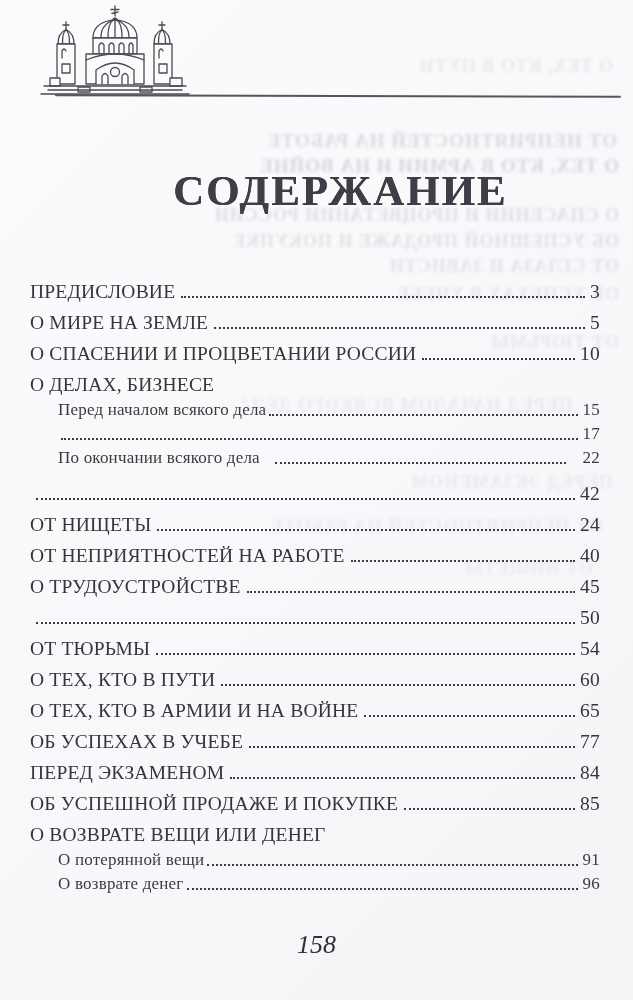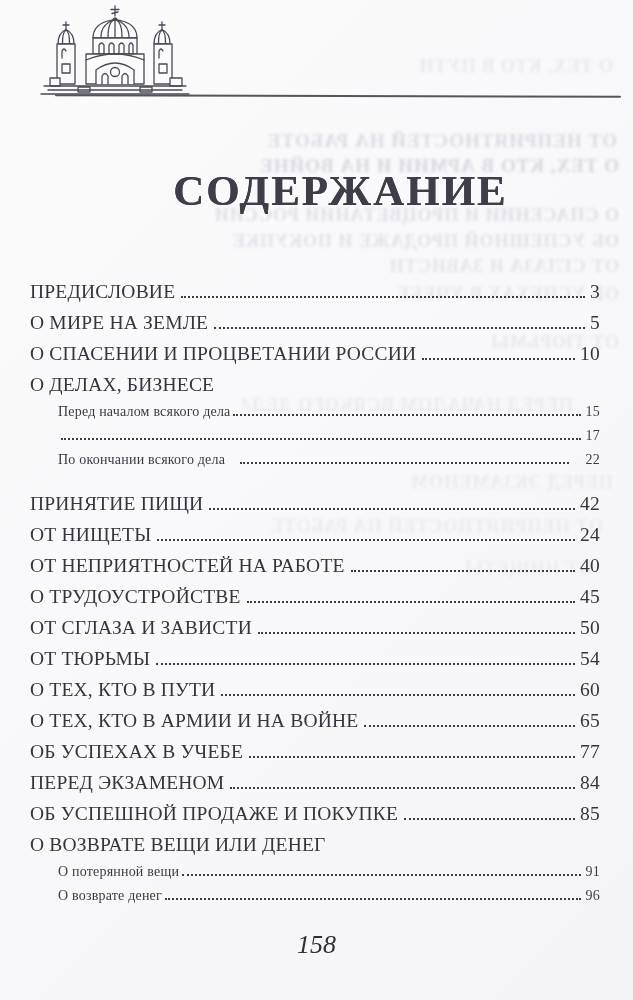--- a/index.html
+++ b/index.html
@@ -65,25 +65,25 @@
   .row .leader{
     flex:1;min-width:14px;
     border-bottom:2.5px dotted #3b3b45;
     margin:0 2px 5px 6px;
   }
   .row .pg{white-space:nowrap;padding-left:3px;}
   .row.no-page .leader,.row.no-page .pg{visibility:hidden;}
   .row.sub{
     height:24px;
     padding-left:28px;
-    font-size:14px;
+    font-size:17px;
     color:#3a3a44;
   }
   .row.sub .leader{margin-left:3px;margin-bottom:4px;}
-  .row.gap-after{margin-bottom:16px;gap:12px;}
+  .row.gap-after{margin-bottom:6px;gap:12px;}
   
   .folio{
     position:absolute;top:930px;left:0;width:100%;
     text-align:center;font-size:26px;color:#2f2f3a;font-style:italic;
   }
 </style>
 </head>
 <body>
 
 <div class="page">
@@ -188,41 +188,39 @@
     <div class="row sub">
       <span class="leader"></span>
       <span class="pg">17</span>
     </div>
     <div class="row sub gap-after">
       <span class="lbl">По окончании всякого дела</span>
       <span class="leader"></span>
       <span class="pg">22</span>
     </div>
     <div class="row">
-      <span class="lbl">ПРИНЯТИЕ ПИЩИ</span>
       <span class="leader"></span>
       <span class="pg">42</span>
     </div>
     <div class="row">
       <span class="lbl">ОТ НИЩЕТЫ</span>
       <span class="leader"></span>
       <span class="pg">24</span>
     </div>
     <div class="row">
       <span class="lbl">ОТ НЕПРИЯТНОСТЕЙ НА РАБОТЕ</span>
       <span class="leader"></span>
       <span class="pg">40</span>
     </div>
     <div class="row">
       <span class="lbl">О ТРУДОУСТРОЙСТВЕ</span>
       <span class="leader"></span>
       <span class="pg">45</span>
     </div>
     <div class="row">
-      <span class="lbl">ОТ СГЛАЗА И ЗАВИСТИ</span>
       <span class="leader"></span>
       <span class="pg">50</span>
     </div>
     <div class="row">
       <span class="lbl">ОТ ТЮРЬМЫ</span>
       <span class="leader"></span>
       <span class="pg">54</span>
     </div>
     <div class="row">
       <span class="lbl">О ТЕХ, КТО В ПУТИ</span>

